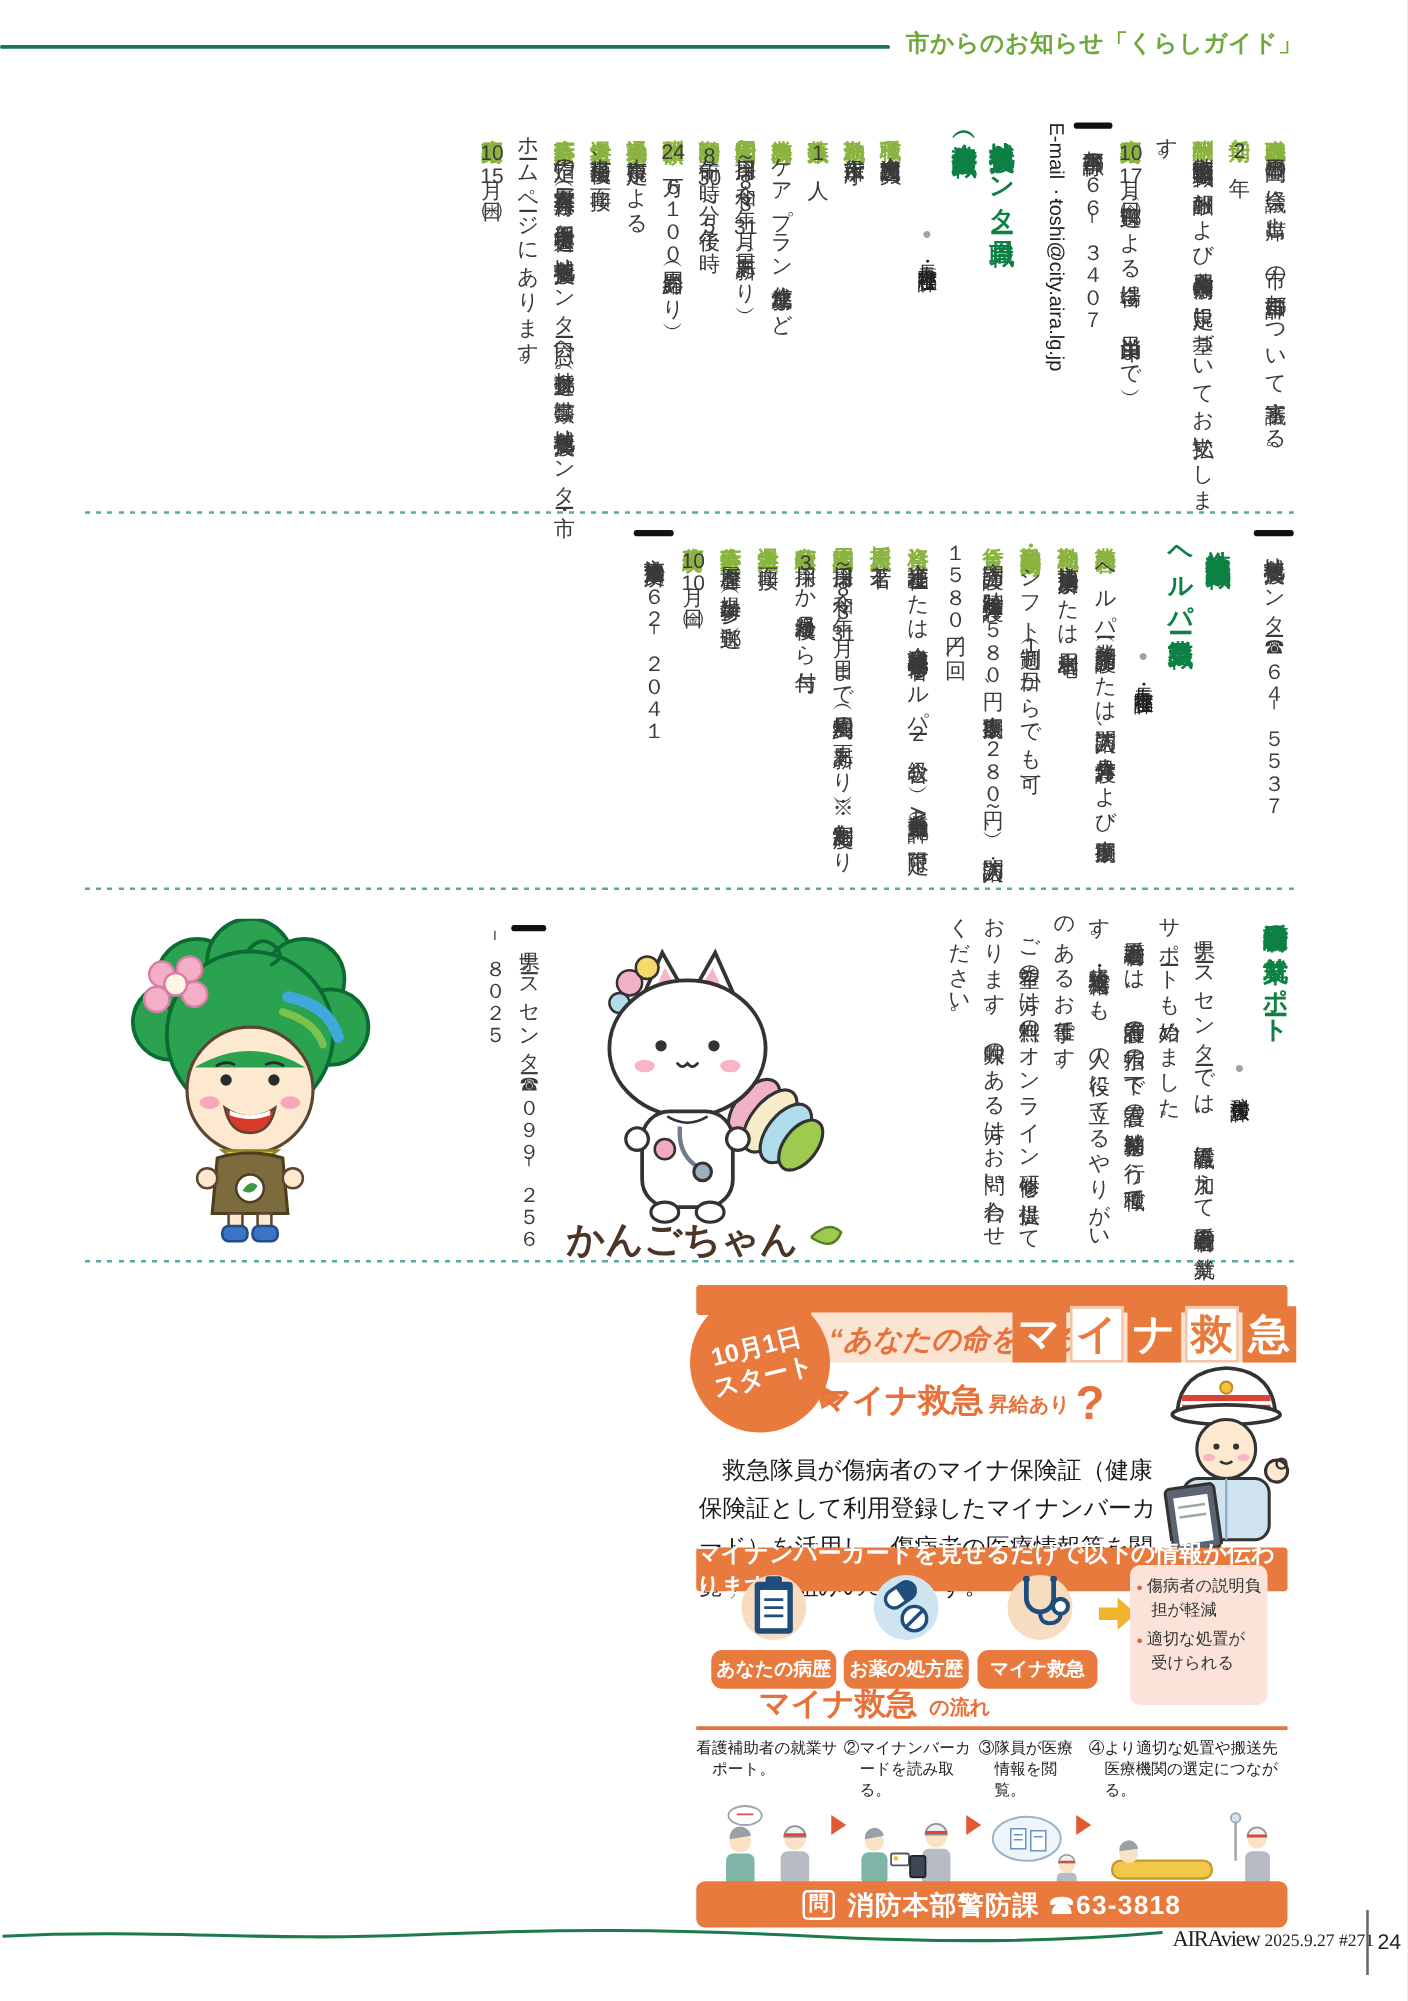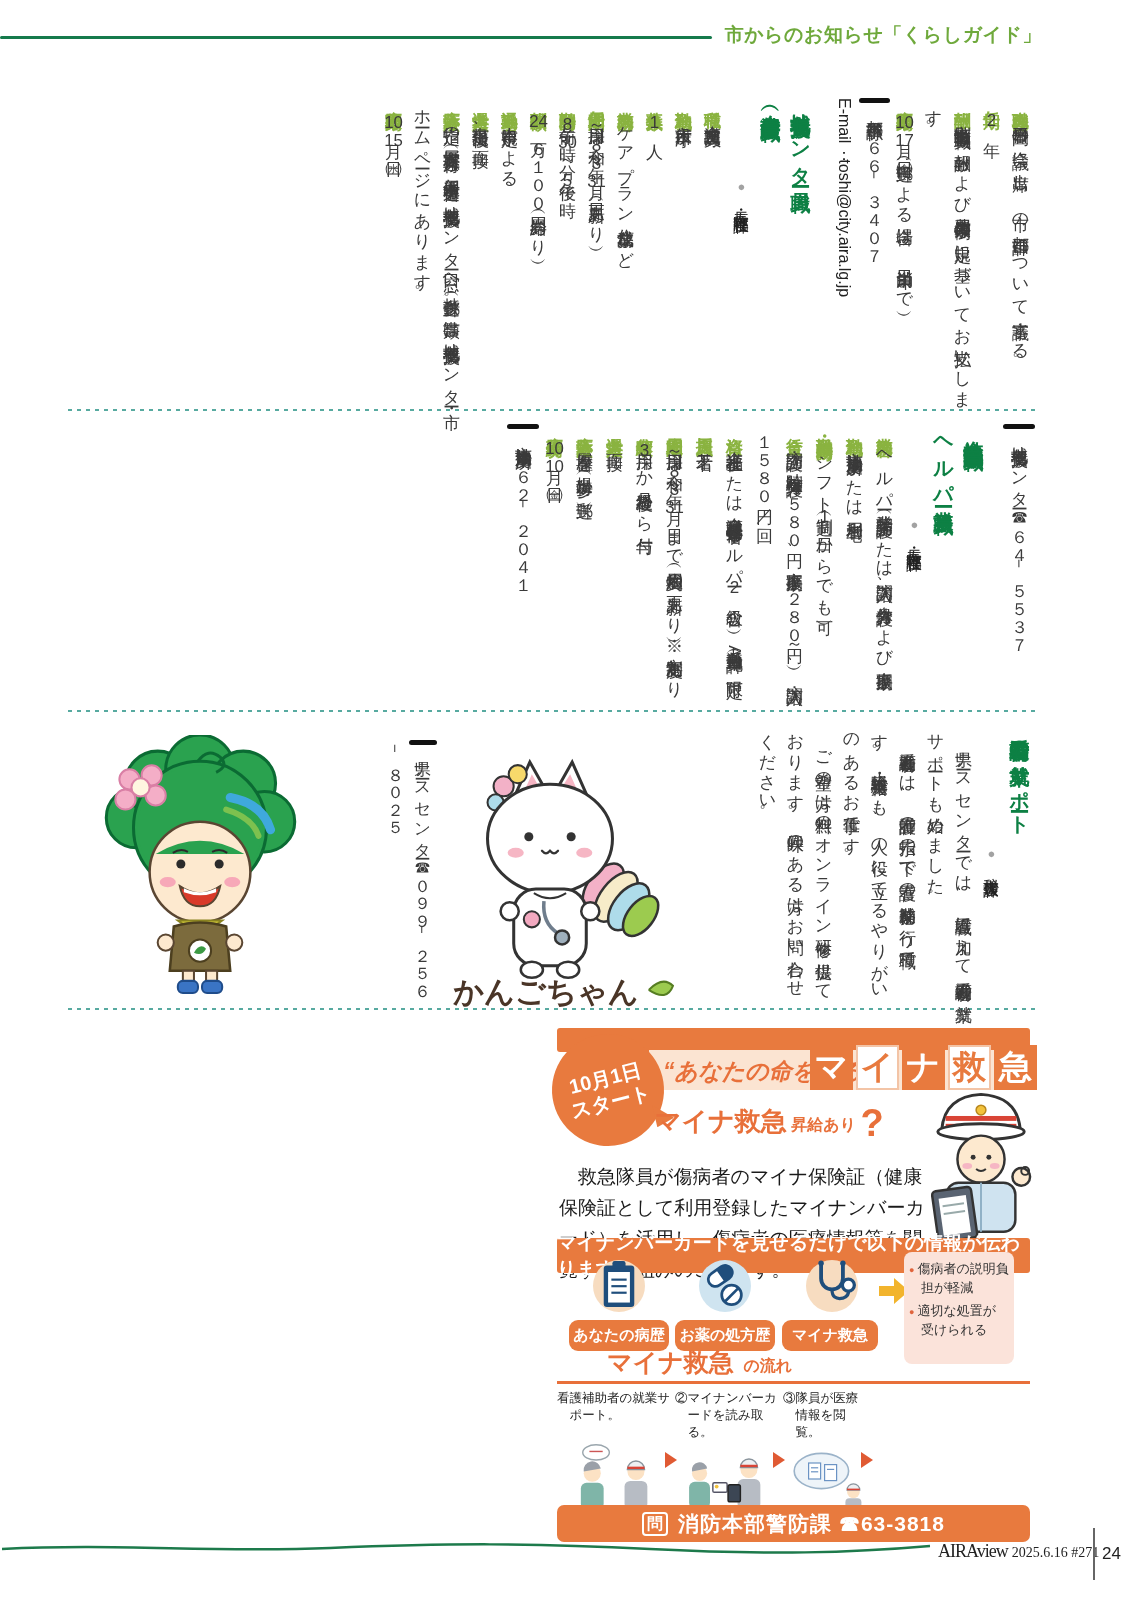--- a/index.html
+++ b/index.html
@@ -378,34 +378,50 @@
           <rect x="52" y="22" width="15" height="20" fill="#fff" stroke="#6b93c4" stroke-width="1.5"></rect>
           <line x1="35" y1="26" x2="44" y2="26" stroke="#6b93c4" stroke-width="1.5"></line>
           <line x1="35" y1="31" x2="44" y2="31" stroke="#6b93c4" stroke-width="1.5"></line>
           <line x1="55" y1="28" x2="64" y2="28" stroke="#6b93c4" stroke-width="1.5"></line>
           <circle cx="88" cy="56" r="8" fill="#fce2c4"></circle>
           <path d="M80,54 a8,8 0 0 1 16,0 Z" fill="#eef0f2" stroke="#8a949c" stroke-width="1.5"></path>
           <rect x="80" y="52" width="16" height="2" fill="#d94436"></rect>
           <rect x="78" y="64" width="20" height="14" rx="5" fill="#b7bcc4"></rect>
         </svg>
       </div>
+      <div class="step s4">
+        <p class="cap">④より適切な処置や搬送先医療機関の選定につながる。</p>
+        <svg class="scene" width="100%" height="76" viewBox="0 0 160 80">
+          <line x1="120" y1="16" x2="120" y2="50" stroke="#9aa6ad" stroke-width="2"></line>
+          <circle cx="120" cy="14" r="4" fill="#cfe3f0" stroke="#9aa6ad" stroke-width="1.5"></circle>
+          <rect x="16" y="50" width="84" height="15" rx="7" fill="#f2c84b" stroke="#c79a2e" stroke-width="2"></rect>
+          <circle cx="30" cy="44" r="8" fill="#fce2c4"></circle>
+          <path d="M22,42 a8,8 0 0 1 16,-2" fill="#9aa0a8"></path>
+          <line x1="28" y1="68" x2="28" y2="76" stroke="#8a949c" stroke-width="2.5"></line>
+          <line x1="86" y1="68" x2="86" y2="76" stroke="#8a949c" stroke-width="2.5"></line>
+          <circle cx="138" cy="32" r="8" fill="#fce2c4"></circle>
+          <path d="M130,30 a8,8 0 0 1 16,0 Z" fill="#eef0f2" stroke="#8a949c" stroke-width="1.5"></path>
+          <rect x="130" y="28" width="16" height="2" fill="#d94436"></rect>
+          <rect x="128" y="42" width="21" height="30" rx="6" fill="#b7bcc4"></rect>
+        </svg>
+      </div>
     </div>
     <div class="s-arrow" style="left:120px"></div>
     <div class="s-arrow" style="left:228px"></div>
     <div class="s-arrow" style="left:316px"></div>
 
     <div class="m-botbar">
       <span class="q-badge">問</span>
       <span class="c-text">消防本部警防課 ☎63-3818</span>
     </div>
   </div>
 
   <svg class="f-wave" width="935" height="16" viewBox="0 0 935 16">
     <path d="M2,9 C120,3 210,13 330,8 S 530,3 650,9 S 850,13 930,6" stroke="#1d7a4b" stroke-width="2.5" fill="none"></path>
   </svg>
   <div class="f-brand">
     <span class="b1">AIRAview</span>
-    <span class="b2">2025.6.16 #271</span>
+    <span class="b2">2025.9.27 #271</span>
   </div>
   <div class="f-div"></div>
   <div class="f-page">24</div>
 
 </div>
 
 </body></html>

